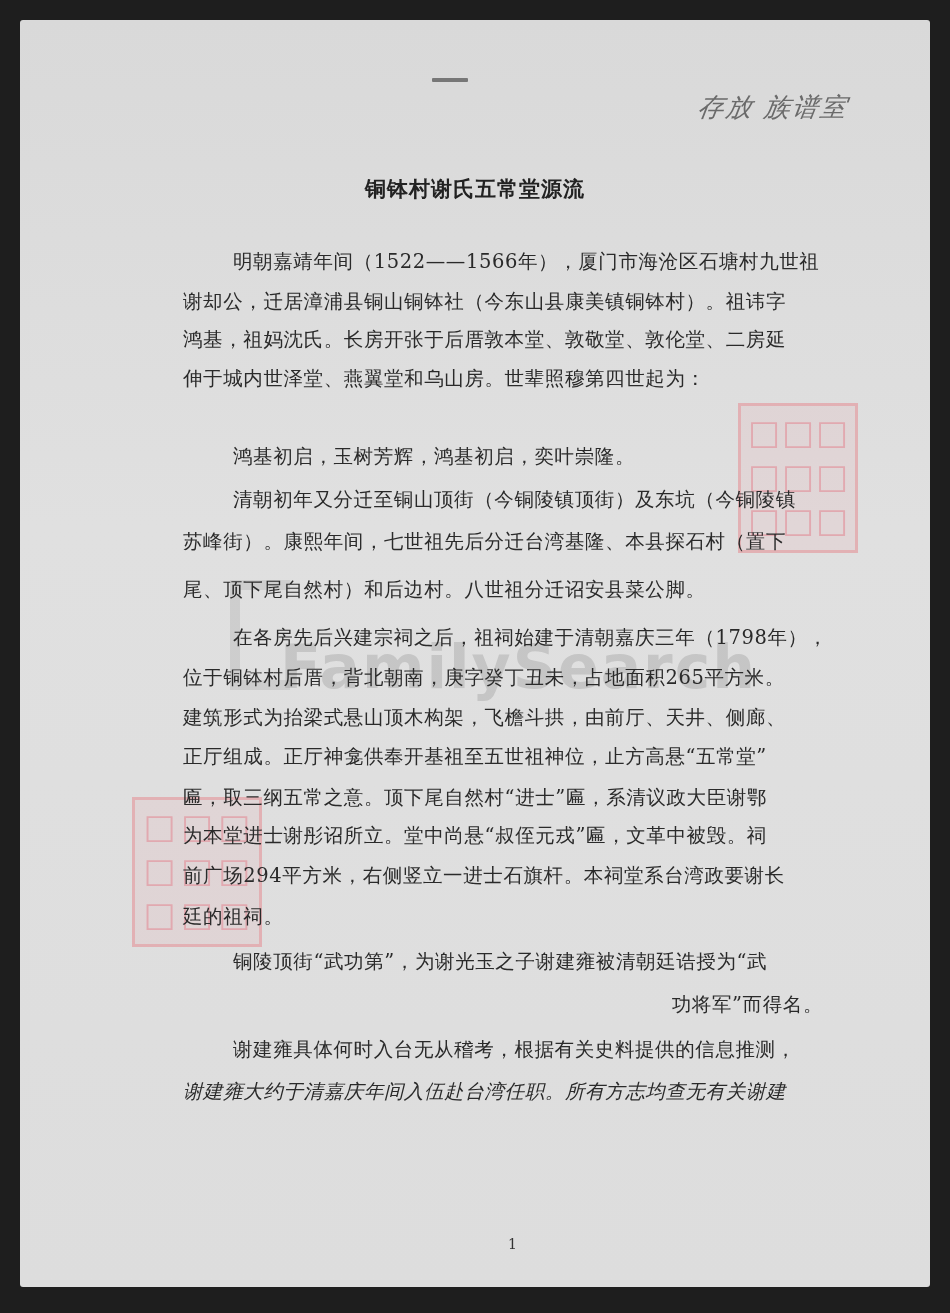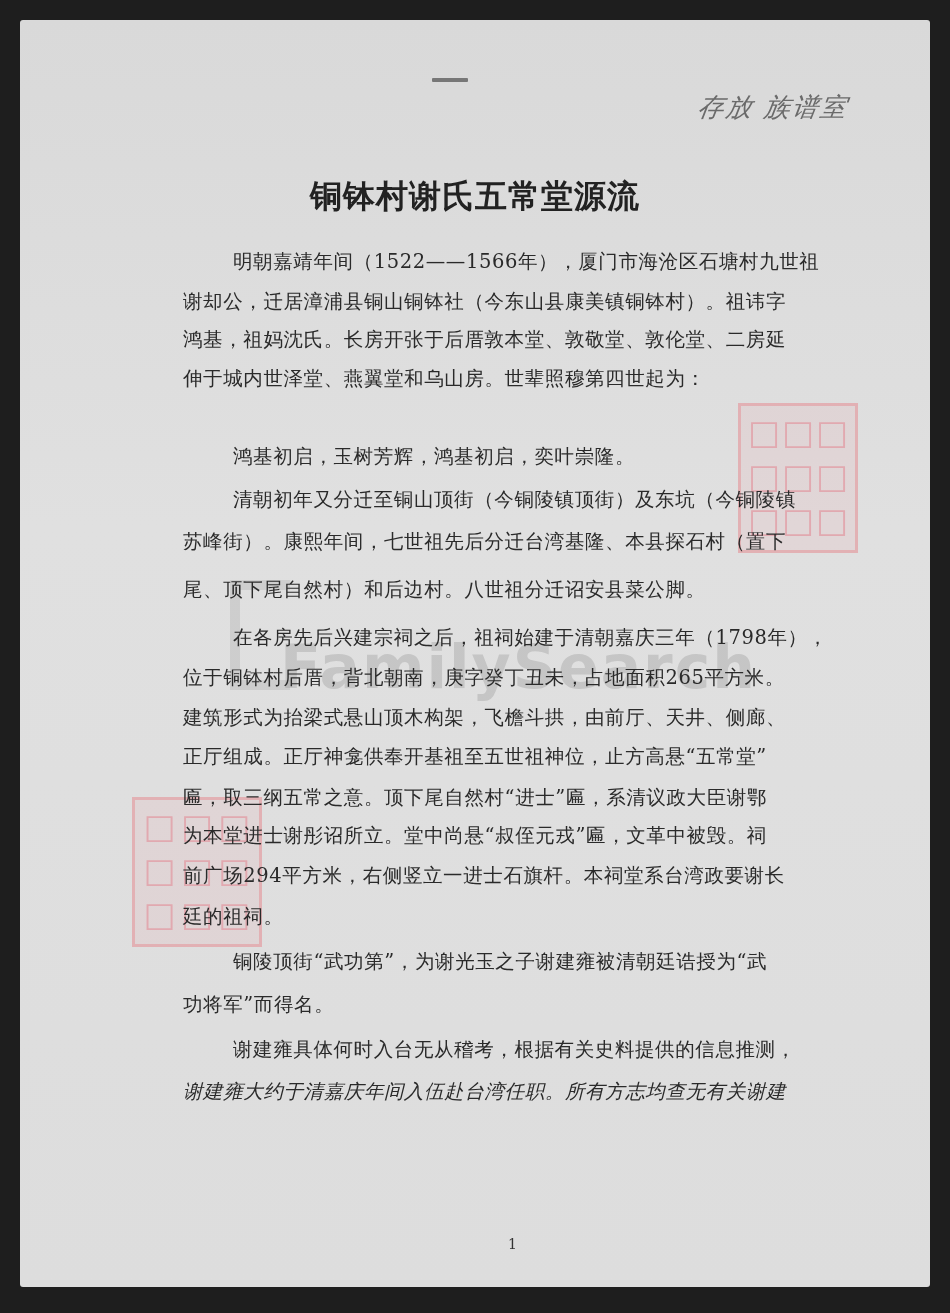--- a/index.html
+++ b/index.html
@@ -19,21 +19,21 @@
     background: #555; opacity: .75; border-radius: 1px;
   }
   .handwriting {
     position: absolute; left: 678px; top: 70px;
     font-family: "DejaVu Serif", serif; font-size: 26px; font-style: italic;
     color: #6a6a6a; letter-spacing: 2px; transform: skewX(-8deg);
   }
   .title {
     position: absolute; left: 0; right: 0; top: 155px; text-align: center;
     font-family: "DejaVu Sans", "Liberation Sans", sans-serif;
-    font-size: 32px; font-weight: bold; color: #222; letter-spacing: 1px;
+    font-size: 21px; font-weight: bold; color: #222; letter-spacing: 1px;
   }
   .body-line {
     position: absolute; left: 163px; width: 640px;
     font-size: 19.5px; color: #2a2a2a; white-space: nowrap;
     letter-spacing: 0.6px;
   }
   .indent { left: 207px; margin-left: 6px; }
   .page-number {
     position: absolute; left: 488px; top: 1216px; font-size: 14px; color: #333;
   }
@@ -100,19 +100,19 @@
       <div class="body-line" style="top: 556px;">尾、顶下尾自然村）和后边村。八世祖分迁诏安县菜公脚。</div>
       <div class="body-line indent" style="top: 604px;">在各房先后兴建宗祠之后，祖祠始建于清朝嘉庆三年（1798年），</div>
       <div class="body-line" style="top: 644px;">位于铜钵村后厝，背北朝南，庚字癸丁丑未，占地面积265平方米。</div>
       <div class="body-line" style="top: 684px;">建筑形式为抬梁式悬山顶木构架，飞檐斗拱，由前厅、天井、侧廊、</div>
       <div class="body-line" style="top: 723px;">正厅组成。正厅神龛供奉开基祖至五世祖神位，止方高悬“五常堂”</div>
       <div class="body-line" style="top: 764px;">匾，取三纲五常之意。顶下尾自然村“进士”匾，系清议政大臣谢鄂</div>
       <div class="body-line" style="top: 802px;">为本堂进士谢彤诏所立。堂中尚悬“叔侄元戎”匾，文革中被毁。祠</div>
       <div class="body-line" style="top: 842px;">前广场294平方米，右侧竖立一进士石旗杆。本祠堂系台湾政要谢长</div>
       <div class="body-line" style="top: 883px;">廷的祖祠。</div>
       <div class="body-line indent" style="top: 928px;">铜陵顶街“武功第”，为谢光玉之子谢建雍被清朝廷诰授为“武</div>
-      <div class="body-line" style="top: 971px;">功将军”而得名。</div>
+      <div class="body-line" style="top: 971px; text-align: right;">功将军”而得名。</div>
       <div class="body-line indent" style="top: 1016px;">谢建雍具体何时入台无从稽考，根据有关史料提供的信息推测，</div>
       <div class="body-line" style="top: 1058px; font-style: italic;">谢建雍大约于清嘉庆年间入伍赴台湾任职。所有方志均查无有关谢建</div>
     </div>
 
   <div class="page-number">1</div>
 </div>
 
 </body></html>

